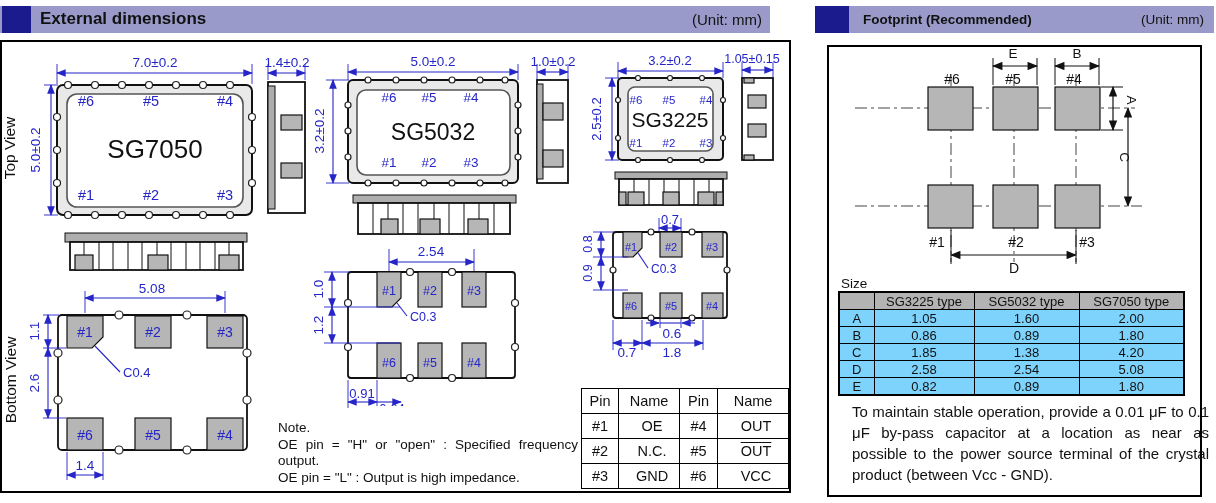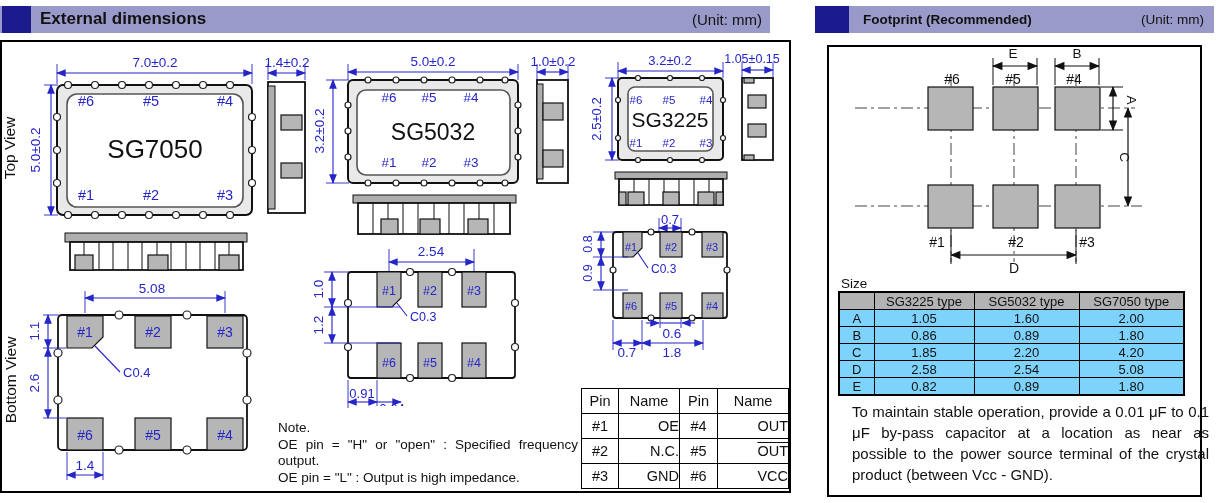--- a/index.html
+++ b/index.html
@@ -36,21 +36,21 @@
   .nt{fill:#fff;stroke:#222;stroke-width:1.2;}
   .lid{fill:#aeaeae;stroke:#111;stroke-width:1;}
   .cl{stroke:#444;stroke-width:1;stroke-dasharray:12 4 3 4;fill:none;}
   .htxt{position:absolute;z-index:3;}
   #extNote{left:278px;top:420px;width:300px;font-size:13.5px;line-height:16.5px;}
   #extNote .just{text-align:justify;text-align-last:justify;}
   #extNote .ind{}
   #pinTable{left:581px;top:388px;border-collapse:collapse;z-index:3;position:absolute;background:#fff;}
   #pinTable td{border:1.5px solid #000;font-size:14.5px;height:24px;padding:0;}
   #pinTable td.c{text-align:center;}
-  #pinTable td.n{padding-left:6px;text-align:right;}
+  #pinTable td.n{padding-left:6px;text-align:center;}
   .ovl{text-decoration:overline;}
   #sizeLabel{left:841px;top:276px;font-size:13.5px;}
   #sizeTable{left:838px;top:291px;border-collapse:collapse;position:absolute;z-index:3;background:#7dd3fc;border:2px solid #000;}
   #sizeTable td{border:1px solid #000;font-size:13px;height:16px;padding:0;text-align:center;}
   #sizeTable tr.h td{background:#b3b3b3;}
   #fpNote{left:852px;top:401px;width:357px;font-size:15px;line-height:21px;text-align:justify;}
 </style>
 </head>
 <body>
 
@@ -512,21 +512,21 @@
   </tr>
   <tr>
     <td>B</td>
     <td>0.86</td>
     <td>0.89</td>
     <td>1.80</td>
   </tr>
   <tr>
     <td>C</td>
     <td>1.85</td>
-    <td>2.20</td>
+    <td>1.38</td>
     <td>4.20</td>
   </tr>
   <tr>
     <td>D</td>
     <td>2.58</td>
     <td>2.54</td>
     <td>5.08</td>
   </tr>
   <tr>
     <td>E</td>

